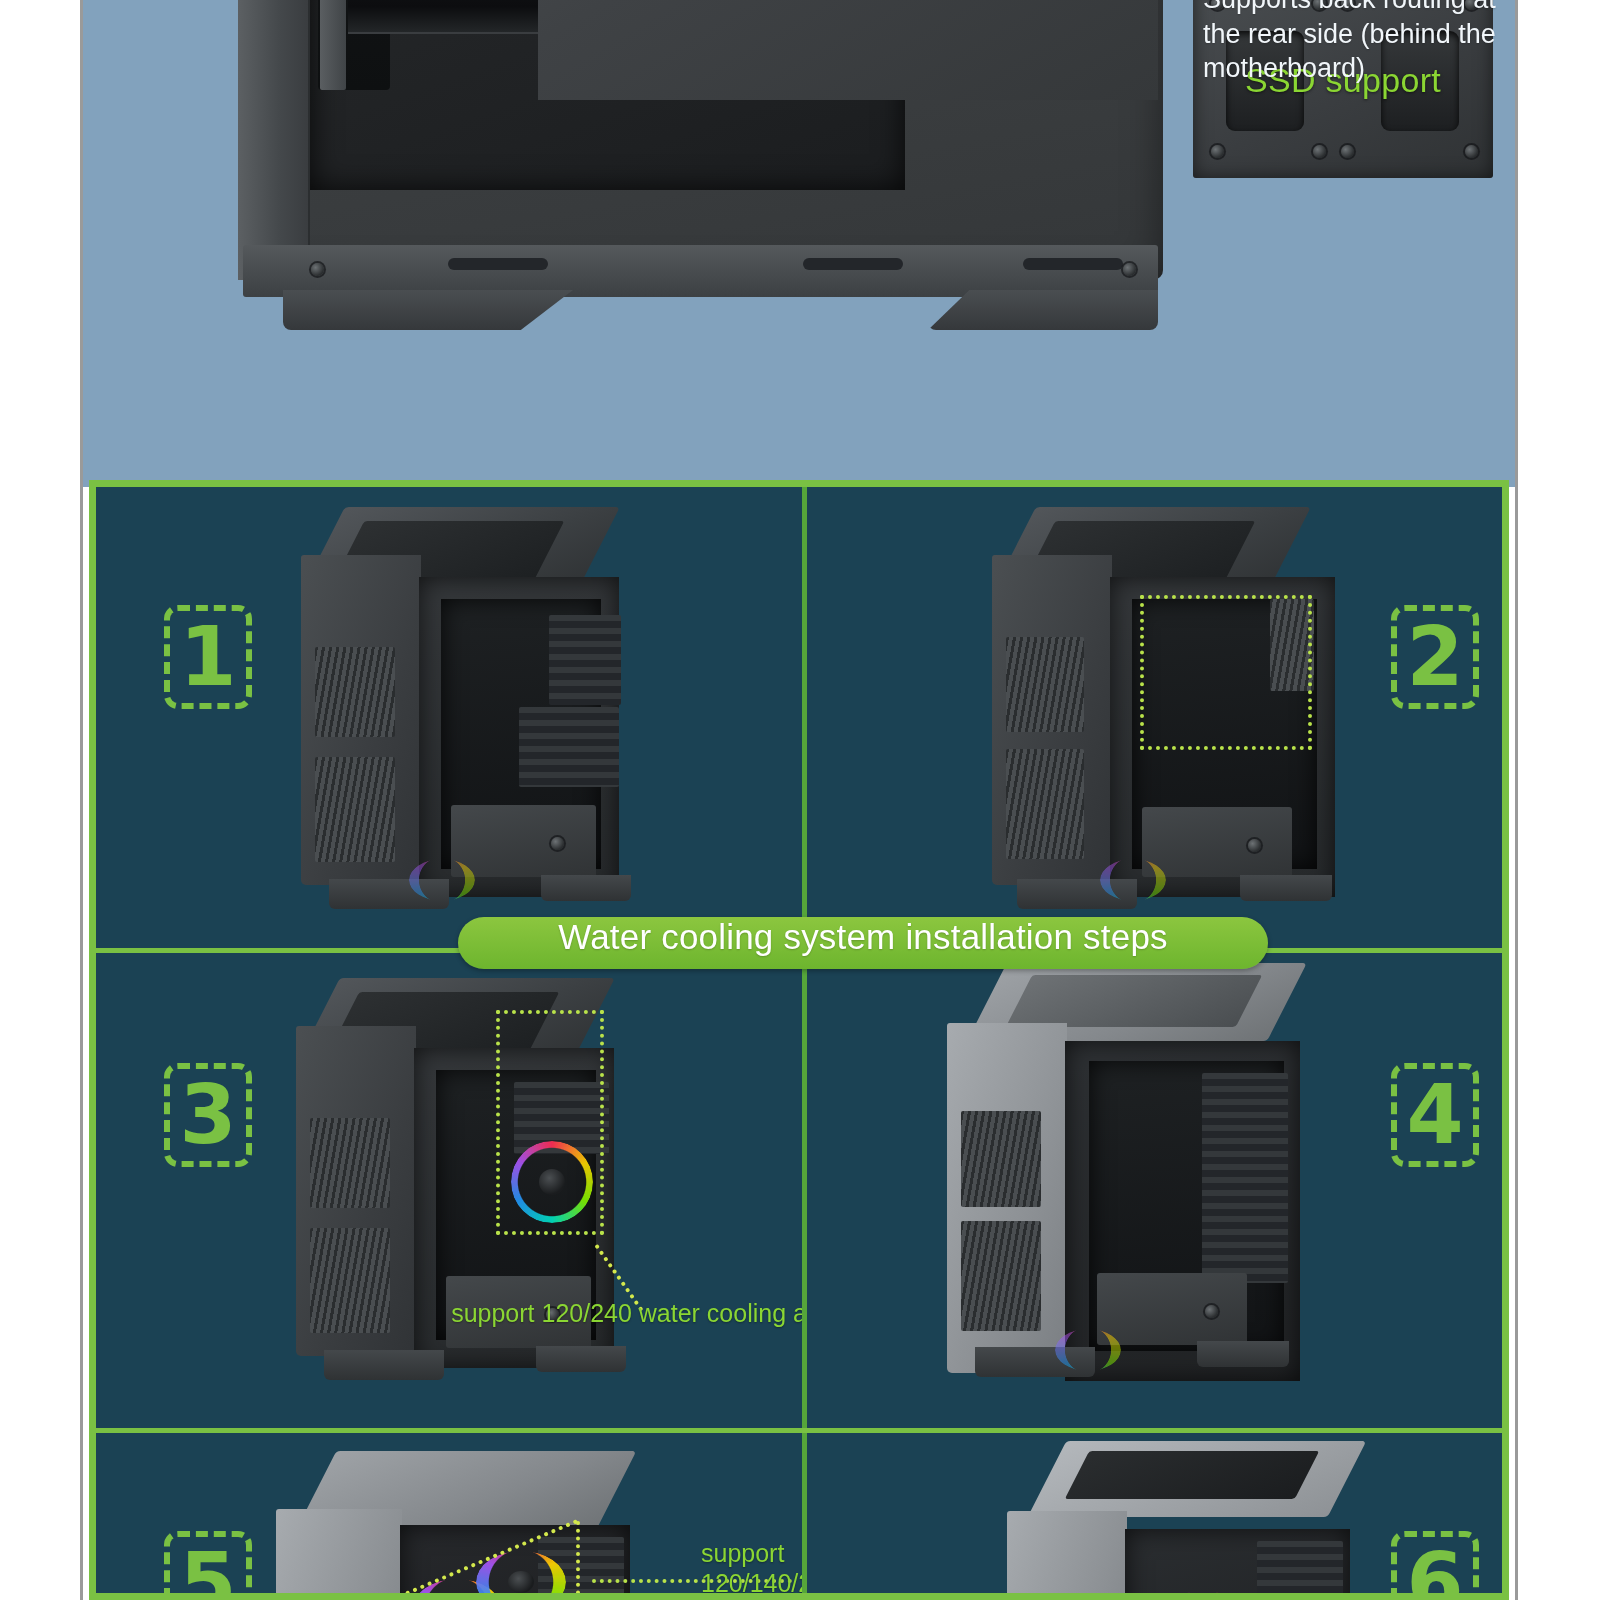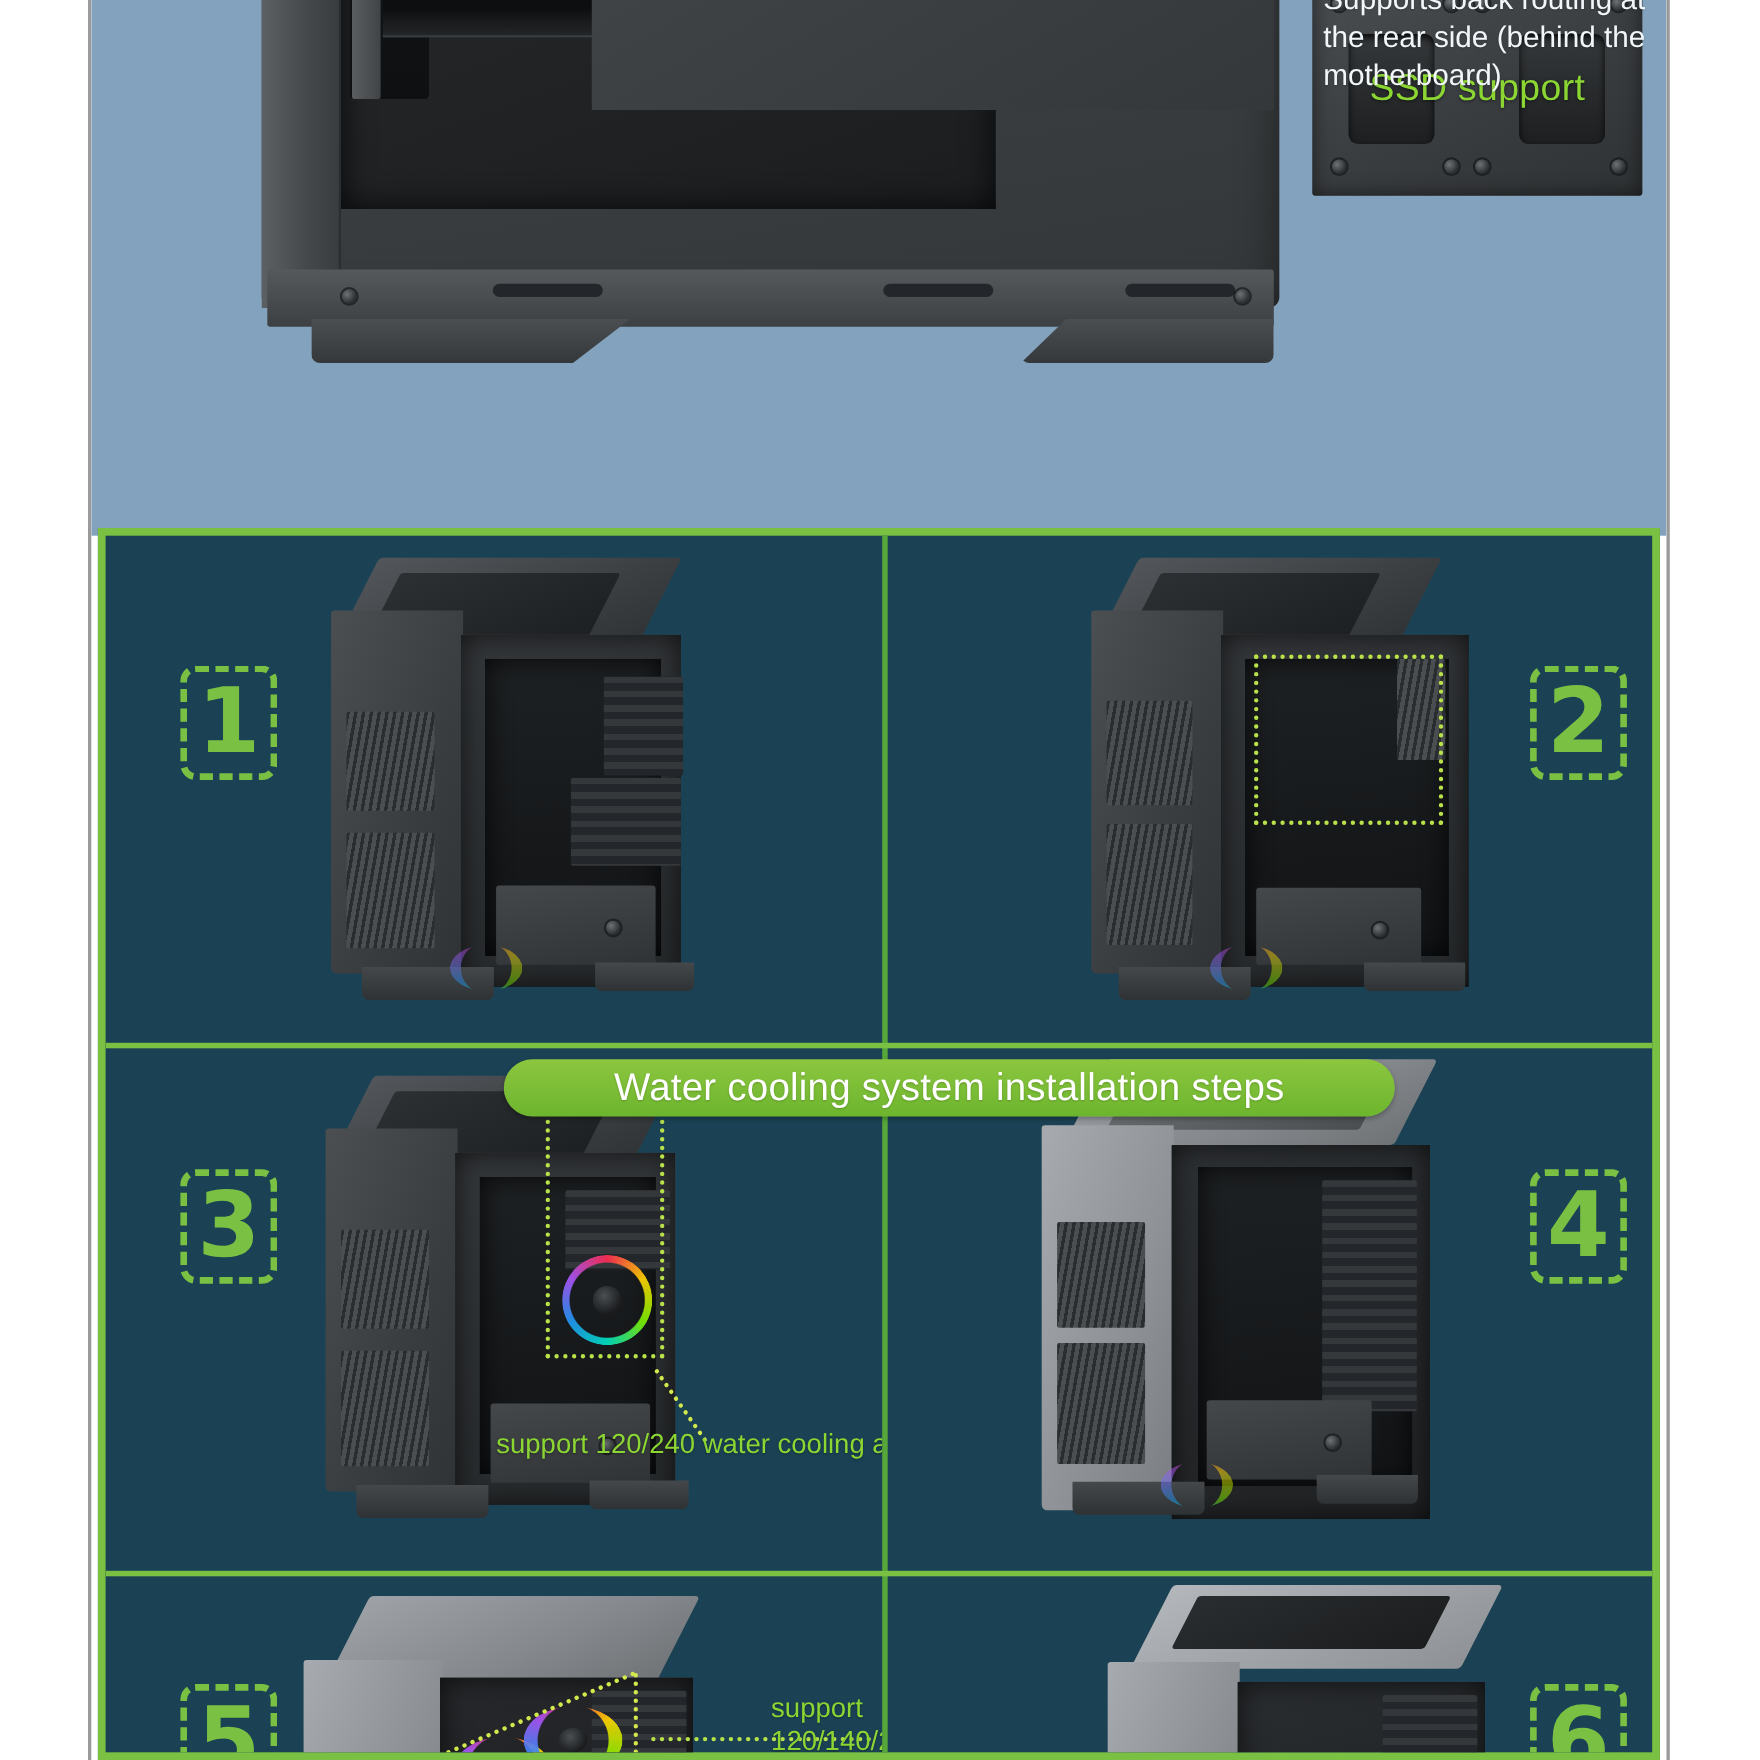--- a/index.html
+++ b/index.html
@@ -178,24 +178,23 @@
     font-family: "DejaVu Sans", sans-serif;
   }
 
   
   .banner {
     position: absolute;
     left: 362px; top: 430px;
     width: 810px; height: 52px;
     background: linear-gradient(180deg,#8cc63f,#6db52e);
     border-radius: 26px;
-    display: flex; align-items: center; justify-content: center;
+    display: flex; align-items: flex-start; justify-content: center;
     box-shadow: 0 2px 5px rgba(0,0,0,.3);
     z-index: 40;
-    margin-top: 46px;
   }
   .banner span {
     color: #ffffff; font-size: 35px; letter-spacing: .2px;
     text-shadow: 0 1px 2px rgba(0,0,0,.2);
   }
 
   .caption {
     position: absolute;
     color: #8bd633;
     font-size: 25px;

